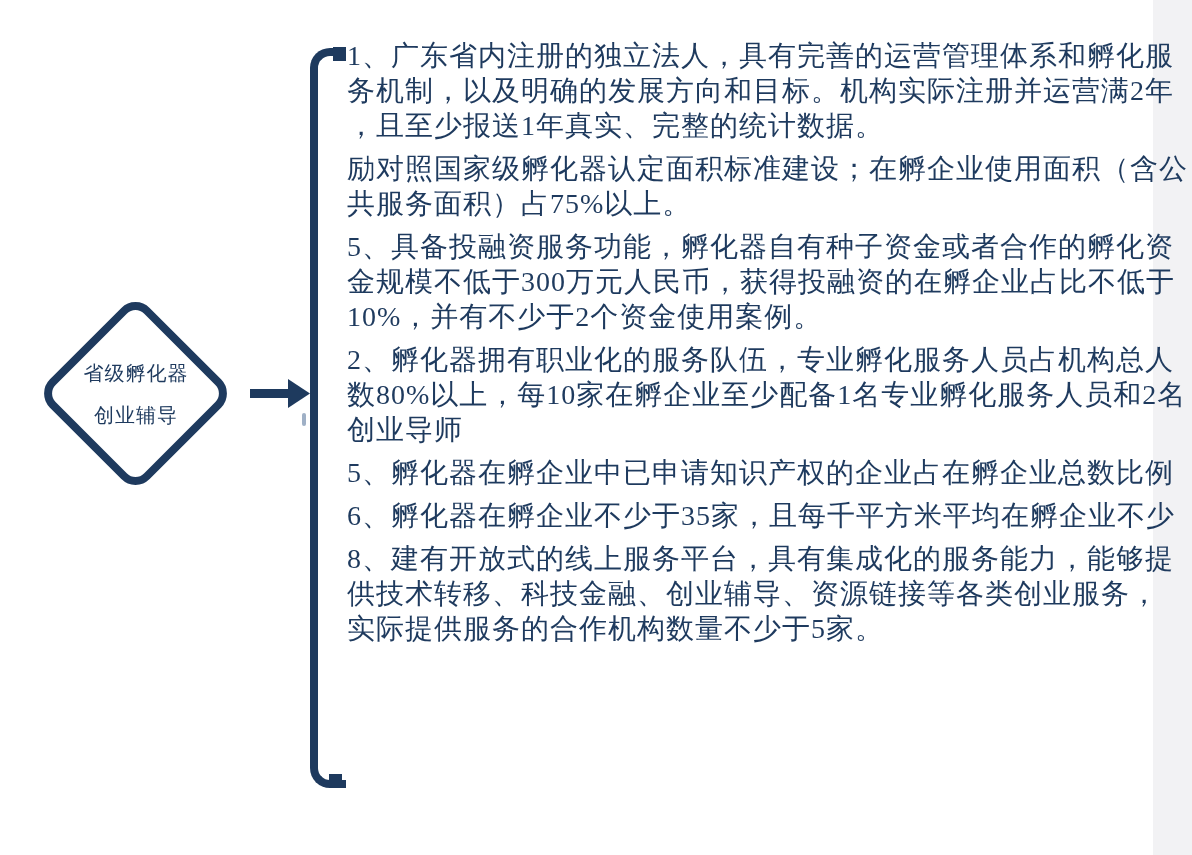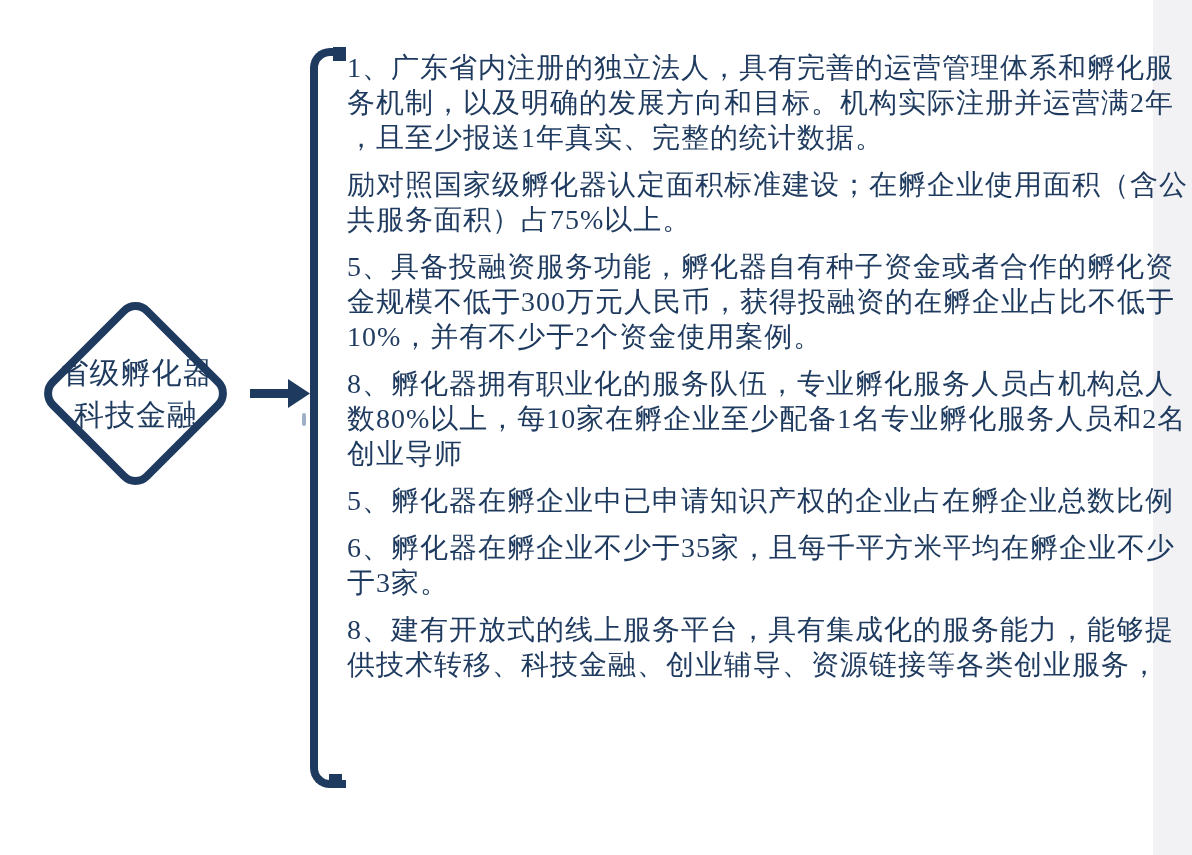--- a/index.html
+++ b/index.html
@@ -27,21 +27,21 @@
     position:absolute;left:65px;top:323px;width:141px;height:141px;
     border:8px solid var(--ink);
     border-radius:20px;
     background:#ffffff;
     transform:rotate(45deg);
     box-sizing:border-box;
   }
   .diamond-label{
     position:absolute;left:36px;top:352px;width:200px;
     text-align:center;
-    font-size:30px;line-height:42px;
+    font-size:20px;line-height:42px;
     letter-spacing:1px;
     color:var(--ink);
   }
   
   .arrow{
     position:absolute;left:248px;top:376px;
   }
   .arrow path,.arrow rect,.arrow polygon{fill:var(--ink);}
   
   .bracket{
@@ -56,39 +56,39 @@
   .cap-top{left:333px;top:47px;width:13px;height:14px;}
   .cap-bottom{left:329px;top:774px;width:13px;height:14px;}
   .tick{
     position:absolute;left:302px;top:413px;width:4px;height:13px;
     background:var(--tick);border-radius:2px;
   }
   
   .items{
     position:absolute;left:347px;top:38px;width:843px;
   }
-  .item{margin:12px 0 8px 0;}
+  .item{margin:0 0 8px 0;}
   .line{
     font-size:28px;line-height:35px;
     letter-spacing:1px;
     white-space:nowrap;
     color:var(--ink);
   }
 </style>
 </head>
 <body>
 
 <div class="canvas">
 
   <div class="right-band"></div>
 
   <div class="diamond-shape"></div>
   <div class="diamond-label">
     <div>省级孵化器</div>
-    <div>科技金融</div>
+    <div>创业辅导</div>
   </div>
 
   <svg class="arrow" width="62" height="34" viewBox="0 0 62 34" aria-hidden="true">
     <rect x="2" y="13" width="42" height="9"></rect>
     <polygon points="40,3 62,17.5 40,32"></polygon>
   </svg>
 
   <div class="bracket"></div>
   <div class="cap cap-top"></div>
   <div class="cap cap-bottom"></div>
@@ -107,34 +107,34 @@
       <div class="line">共服务面积）占75%以上。</div>
     </div>
 
     <div class="item">
       <div class="line">5、具备投融资服务功能，孵化器自有种子资金或者合作的孵化资</div>
       <div class="line">金规模不低于300万元人民币，获得投融资的在孵企业占比不低于</div>
       <div class="line">10%，并有不少于2个资金使用案例。</div>
     </div>
 
     <div class="item">
-      <div class="line">8、孵化器拥有职业化的服务队伍，专业孵化服务人员占机构总人</div>
+      <div class="line">2、孵化器拥有职业化的服务队伍，专业孵化服务人员占机构总人</div>
       <div class="line">数80%以上，每10家在孵企业至少配备1名专业孵化服务人员和2名</div>
       <div class="line">创业导师</div>
     </div>
 
     <div class="item">
       <div class="line">5、孵化器在孵企业中已申请知识产权的企业占在孵企业总数比例</div>
     </div>
 
     <div class="item">
       <div class="line">6、孵化器在孵企业不少于35家，且每千平方米平均在孵企业不少</div>
-      <div class="line">于3家。</div>
     </div>
 
 
     <div class="item">
       <div class="line">8、建有开放式的线上服务平台，具有集成化的服务能力，能够提</div>
       <div class="line">供技术转移、科技金融、创业辅导、资源链接等各类创业服务，</div>
+      <div class="line">实际提供服务的合作机构数量不少于5家。</div>
     </div>
 
   </div>
 </div>
 
 </body></html>

